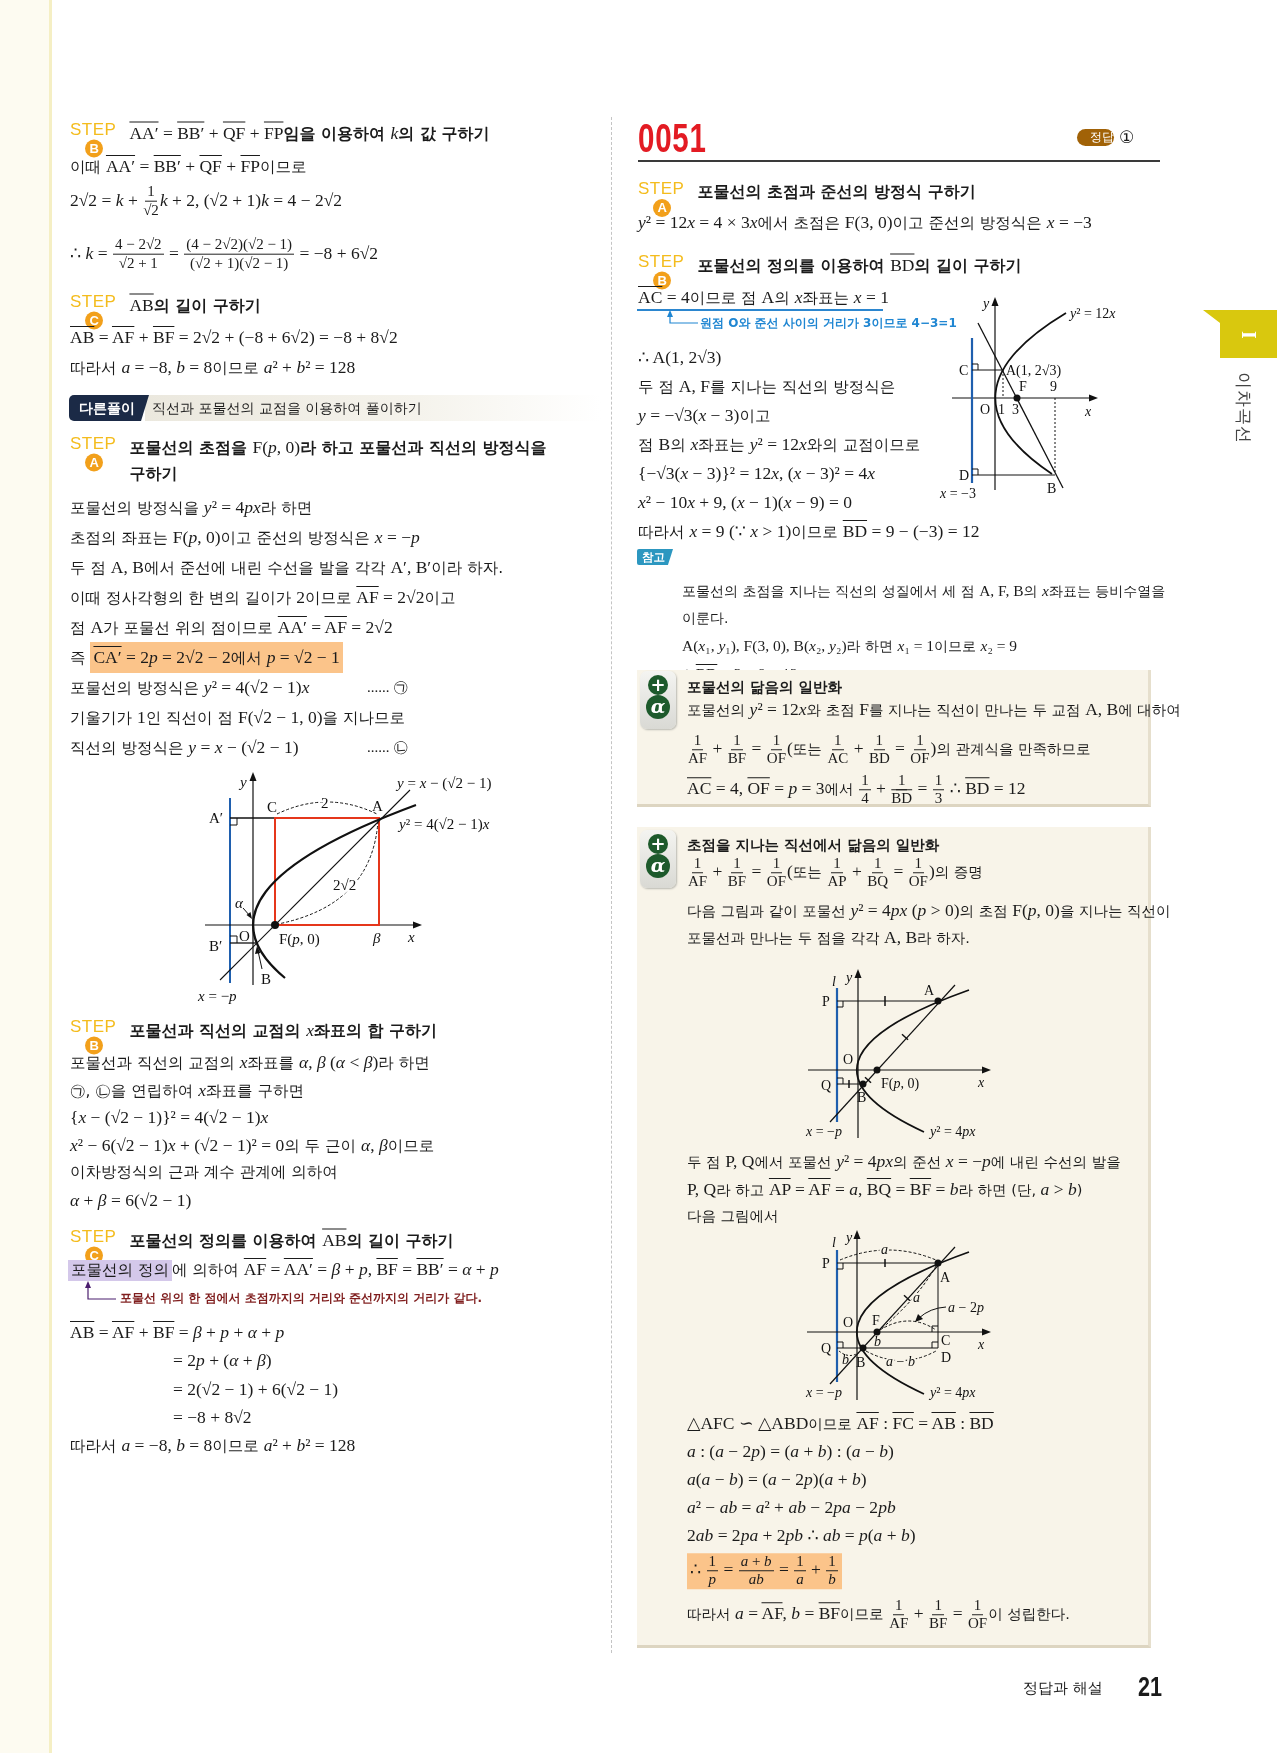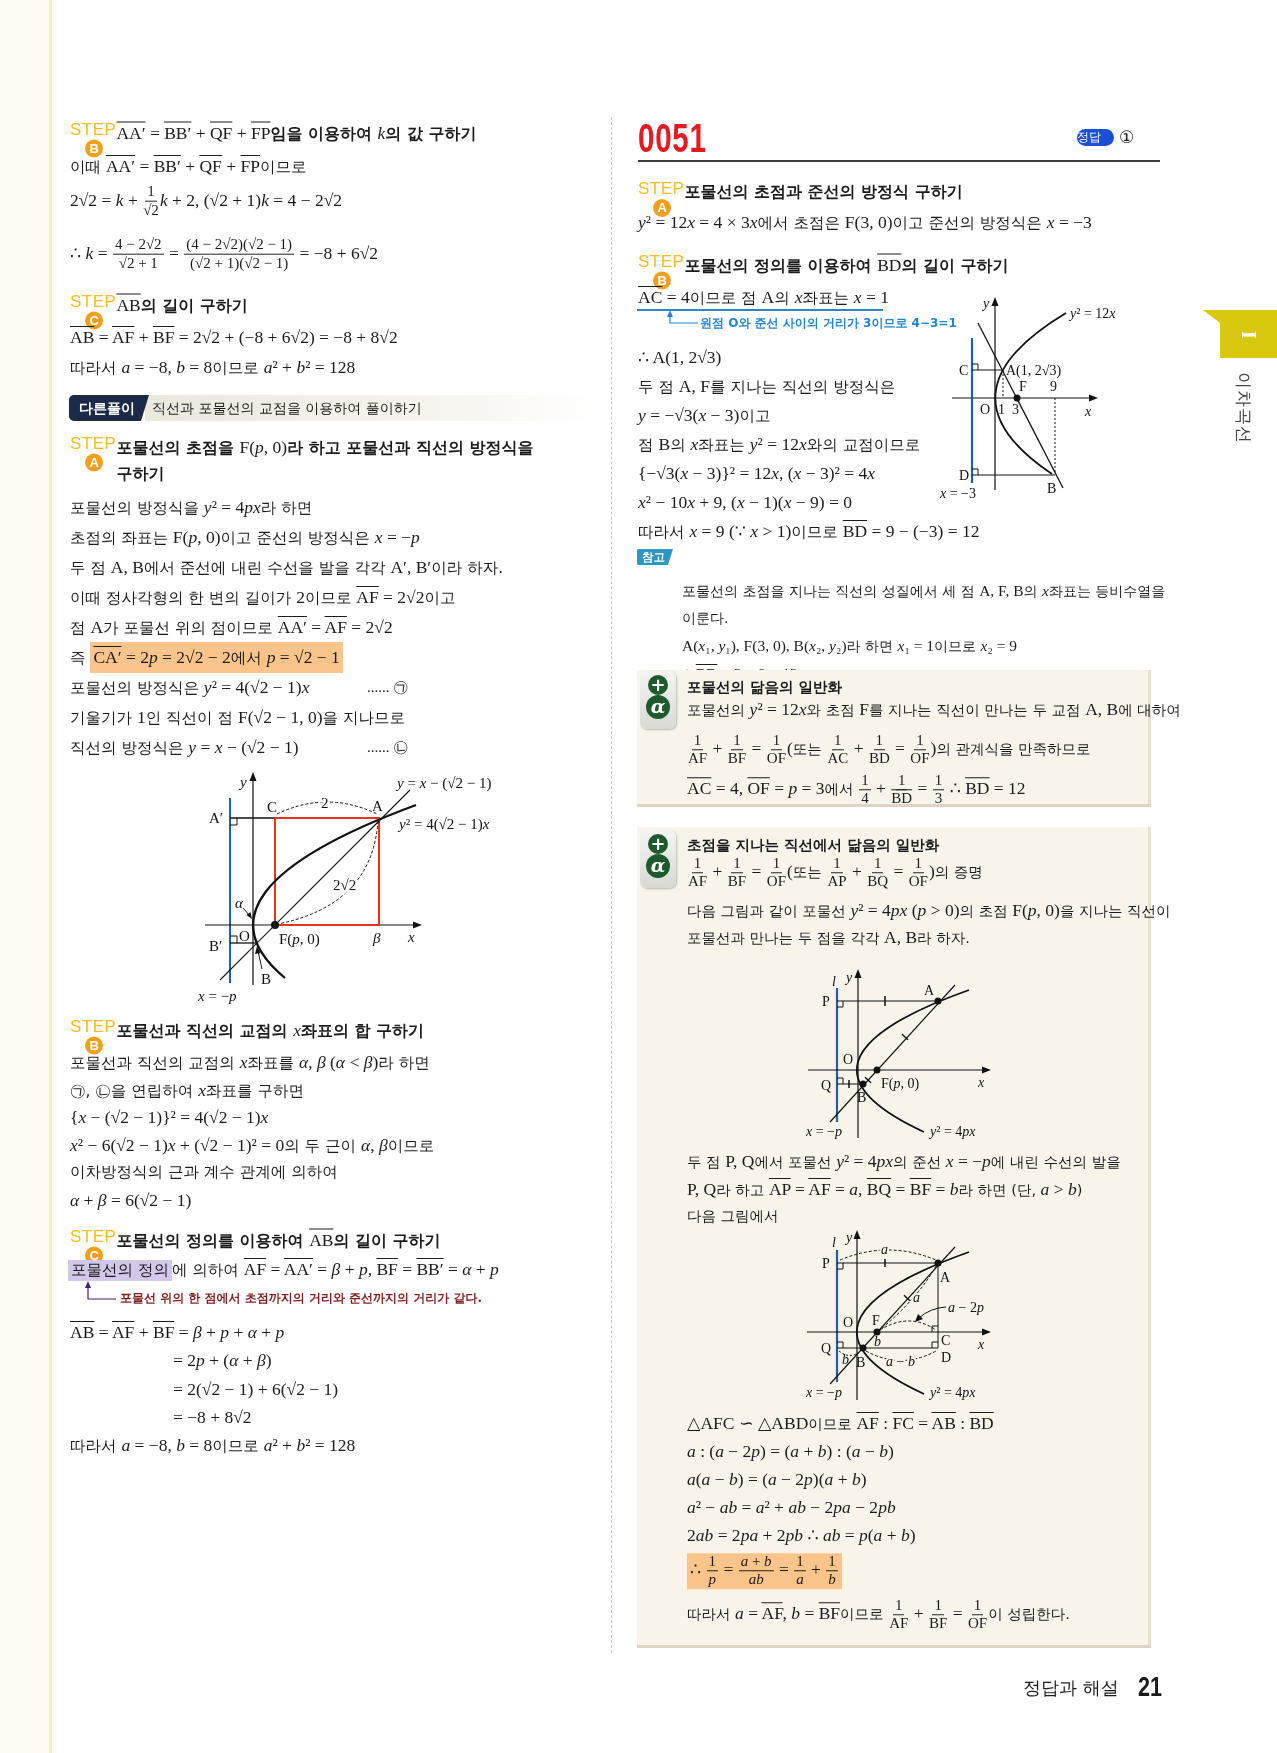--- a/index.html
+++ b/index.html
@@ -20,52 +20,52 @@
   .hl-purple{background:#d4c8ea;}
   .tag{position:absolute;left:297px;font-family:"Liberation Serif",serif;font-size:15px;}
 
   .sl{position:absolute;white-space:nowrap;transform:translateY(-50%);}
   .lst .line{white-space:nowrap;position:relative;height:var(--lh);line-height:var(--lh);}
 
   .step-h{position:absolute;white-space:nowrap;transform:translateY(-50%);display:flex;align-items:flex-start;}
   .step-lab{display:flex;align-items:center;height:26px;flex-direction:column;}
   .step-word{font-family:"Liberation Sans",sans-serif;font-size:17px;color:#f4bc1d;letter-spacing:.5px;}
   .step-c{display:inline-block;width:18px;height:18px;border-radius:50%;background:#f2a01b;color:#fff;font:bold 13px/18px "Liberation Sans",sans-serif;text-align:center;margin-left:2px;}
-  .step-t{font-weight:bold;font-size:16px;margin-left:0;line-height:26px;}
+  .step-t{font-weight:bold;font-size:16px;margin-left:13px;line-height:26px;}
   .step-t .m,.step-t .o{font-weight:normal;}
 
   .alt-wrap{left:69px;top:395px;width:532px;height:26px;}
   .alt-badge{position:absolute;left:0;top:0;width:80px;height:26px;background:#1b2a46;color:#fff;font-size:14px;font-weight:bold;line-height:26px;padding-left:10px;box-sizing:border-box;border-radius:5px 0 0 5px;clip-path:polygon(0 0,100% 0,90% 100%,0 100%);}
   .alt-bar{position:absolute;left:76px;top:0;width:456px;height:26px;background:linear-gradient(to right,#ebe8de,#f5f3ec 60%,#ffffff);}
   .alt-text{position:absolute;left:83px;top:0;line-height:26px;font-size:14px;white-space:nowrap;}
 
   .annot-purple{color:#7f1d1d;font-size:12px;font-weight:bold;}
   .annot-blue{color:#1f86d2;font-size:12px;font-weight:bold;}
 
   .pnum{left:638px;top:118px;font-family:"Liberation Sans",sans-serif;font-weight:bold;font-size:41px;line-height:40px;color:#e31b23;transform:scaleX(.72);transform-origin:left top;letter-spacing:1px;}
-  .ans-badge{left:1077px;top:129px;width:37px;height:17px;border-radius:9px;background:#1d4ed8;color:#fff;font-size:12px;line-height:17px;text-align:left;}
+  .ans-badge{left:1077px;top:129px;width:37px;height:17px;border-radius:9px;background:#a16207;color:#fff;font-size:12px;line-height:17px;text-align:right;}
   .ans-val{left:1119px;top:126px;font-size:17px;line-height:22px;font-family:"DejaVu Sans",sans-serif;}
   .rule{left:638px;top:160px;width:522px;height:2px;background:#3a3a3a;}
   .ul-blue{left:637px;top:309px;width:246px;height:2px;background:#2b86cf;}
 
   .note-badge{left:637px;top:549px;width:36px;height:16px;background:#2c97c0;color:#fff;font-size:11.5px;line-height:16px;padding-left:5px;box-sizing:border-box;font-weight:bold;clip-path:polygon(0 0,100% 0,86% 100%,0 100%);border-radius:2px 0 0 2px;}
   .small{font-size:14px;margin-top:33px;}
   .small .m,.small .o{font-size:15.5px;}
 
   .box{left:637px;width:514px;background:#f8f4e9;border-right:3px solid #e6dfcd;border-bottom:3px solid #ddd5c1;box-sizing:border-box;}
   .box-title{font-weight:bold;font-size:14.5px;}
   .pa-icon{width:36px;height:58px;border-radius:7px;background:linear-gradient(#f4f4f1,#d9d9d4);box-shadow:1px 1px 2px #b9b9b2;}
   .pa-plus{position:absolute;left:8px;top:4px;width:20px;height:20px;border-radius:50%;background:#1d5a2c;color:#fff;font:bold 18px/20px "DejaVu Sans",sans-serif;text-align:center;}
   .pa-alpha{position:absolute;left:6px;top:24px;width:24px;height:24px;border-radius:50%;background:#1d5a2c;color:#fff;font:italic bold 19px/22px "DejaVu Serif",serif;text-align:center;}
 
   .side-tab{left:1203px;top:310px;width:74px;height:48px;background:#d9c80e;clip-path:polygon(0 0,100% 0,100% 100%,23% 100%,23% 27%);}
   .side-roman{left:1238px;top:324px;width:22px;height:22px;color:#fff;font:bold 20px/22px "Liberation Serif",serif;text-align:center;transform:rotate(90deg);}
   .side-title{left:1232px;top:372px;writing-mode:vertical-rl;text-orientation:sideways;font-size:17px;color:#444;letter-spacing:1px;}
 
-  .footer-label{left:1023px;top:1688px;font-size:18px;transform:translateY(-50%);white-space:nowrap;}
+  .footer-label{left:1023px;top:1688px;font-size:15px;transform:translateY(-50%);white-space:nowrap;}
   .footer-page{left:1138px;top:1687px;font-family:"Liberation Sans",sans-serif;font-weight:bold;font-size:27px;transform:translateY(-50%) scaleX(.8);transform-origin:left center;}
 
   svg text{font-family:"Liberation Serif","DejaVu Serif",serif;fill:#111;}
   .lbl{font-size:15px;}
   .lbl-s{font-size:14px;}
   .halo{paint-order:stroke;stroke:#fff;stroke-width:4px;}
   .halo-c{paint-order:stroke;stroke:#f8f4e9;stroke-width:4px;}
 </style>
 </head>
 <body>

